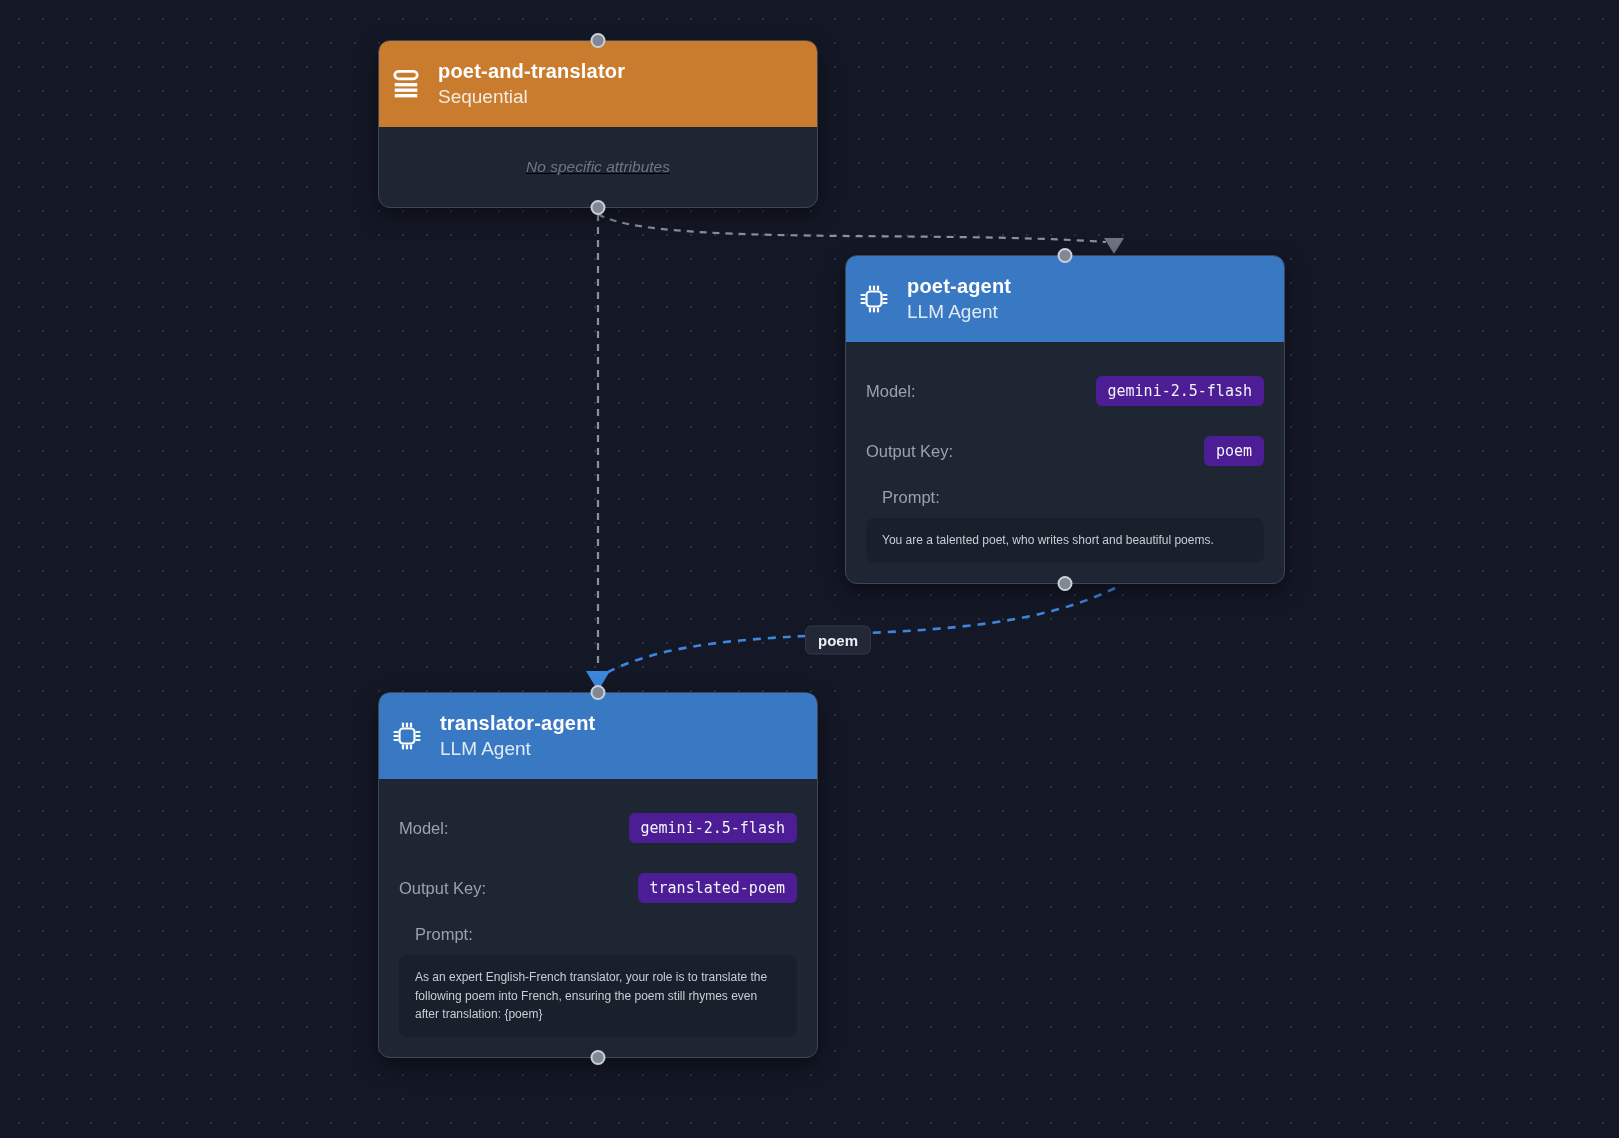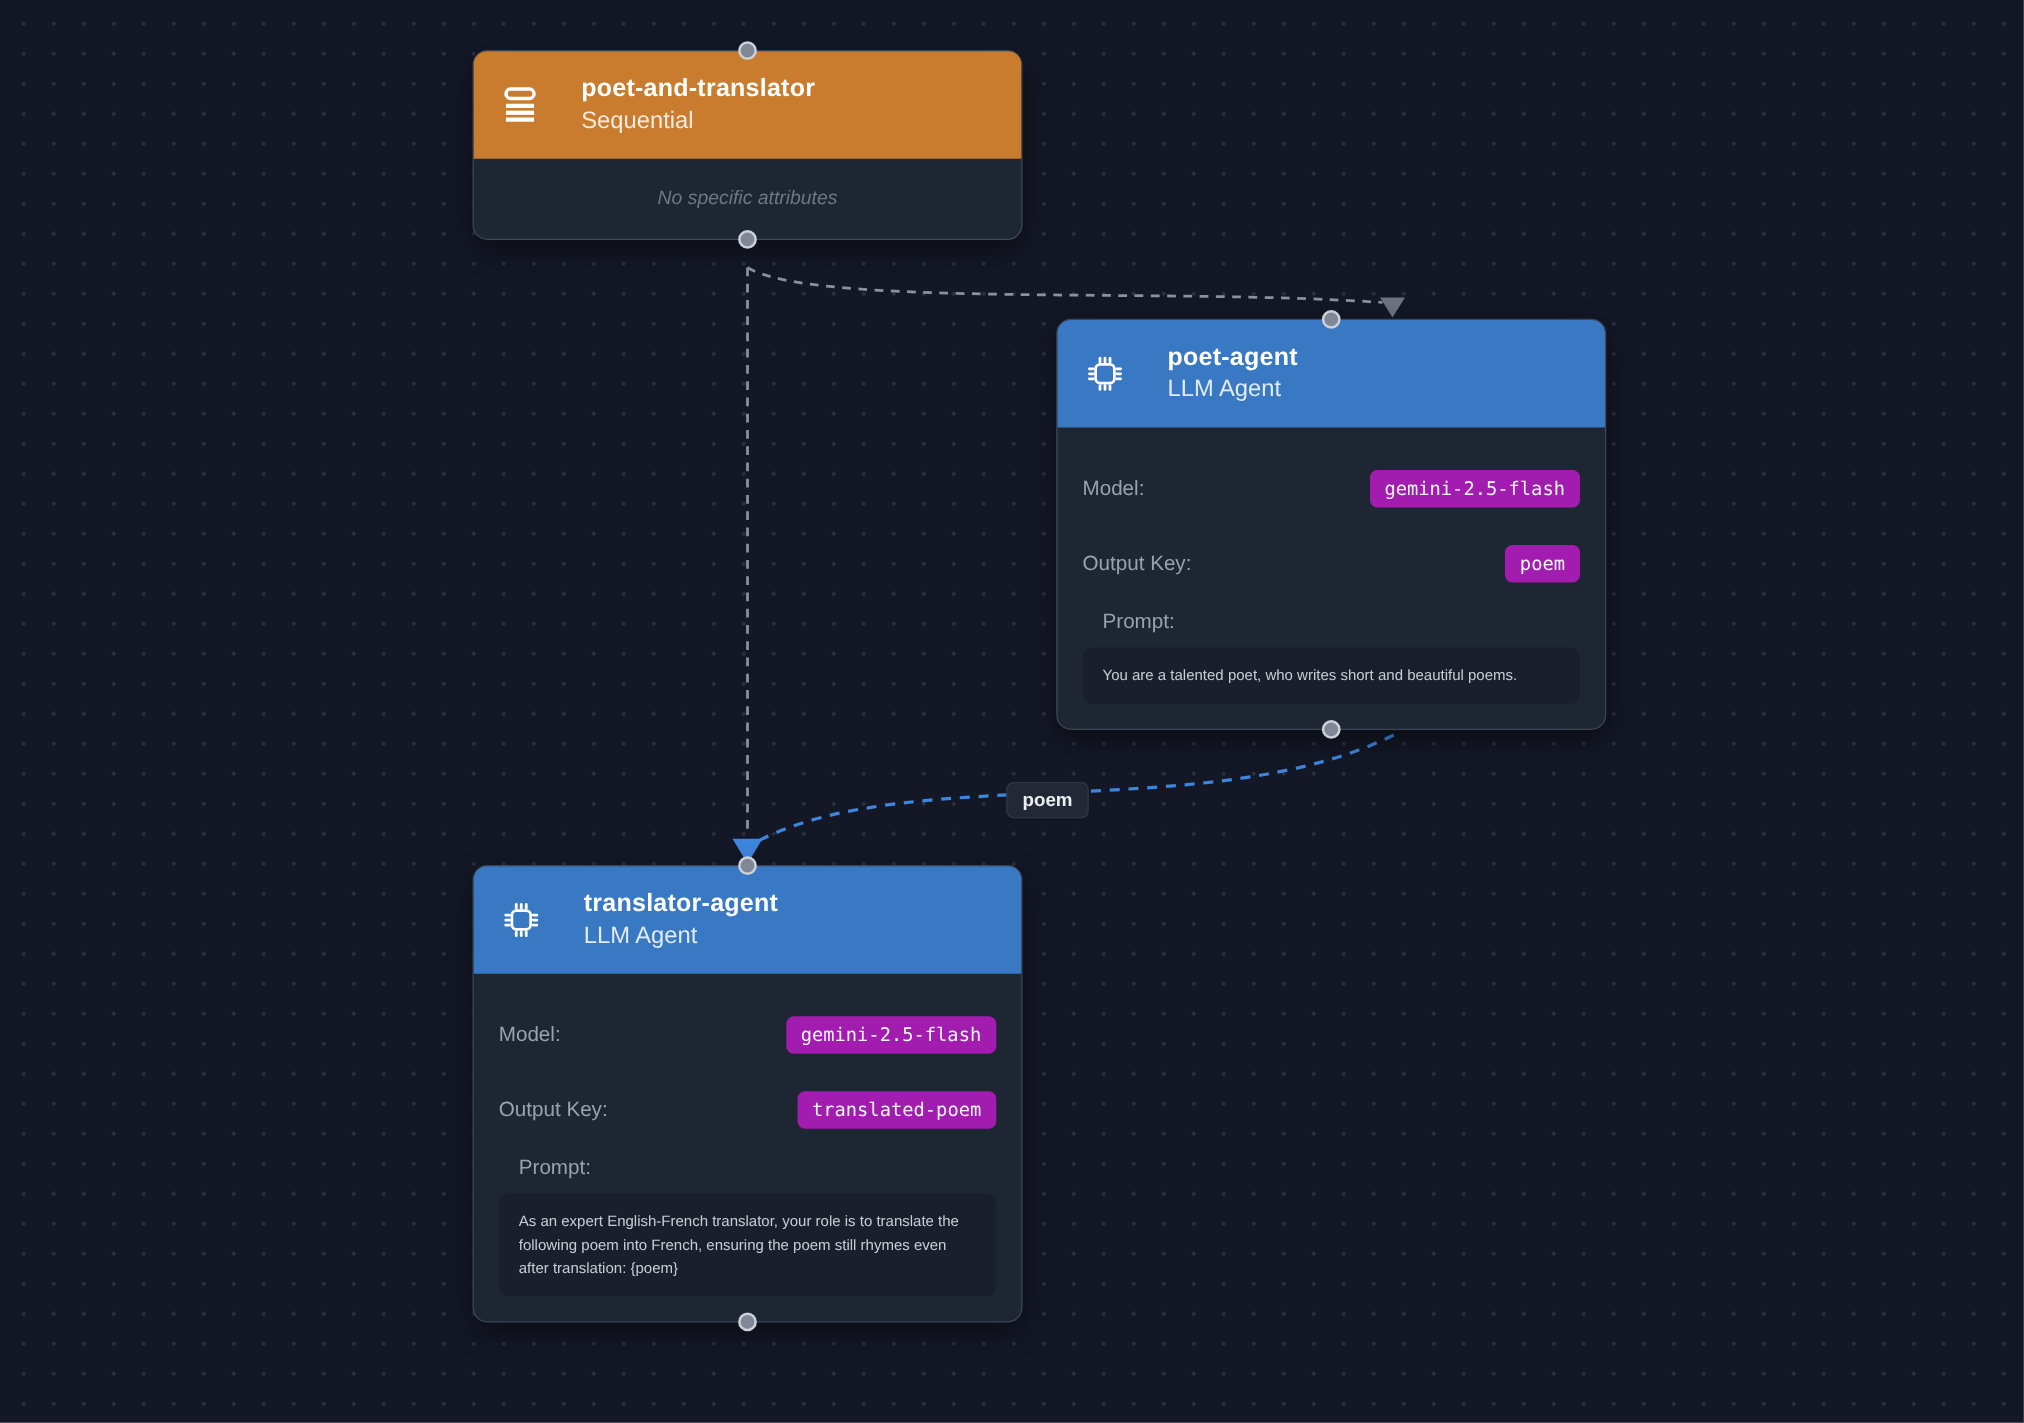--- a/index.html
+++ b/index.html
@@ -24,51 +24,51 @@
   }
   .node {
     position: absolute;
     width: 440px;
     background: #1f2633;
     border: 1.5px solid #3e4757;
     border-radius: 12px;
     box-shadow: 0 8px 22px rgba(0,0,0,0.45);
   }
   .node-header {
-    display: flex; align-items: center; gap: 34px;
-    padding: 19px 22px;
+    display: flex; align-items: center; gap: 17px;
+    padding: 19px 12px;
     border-radius: 10.5px 10.5px 0 0;
   }
   .node-header.orange { background: #c97c2d; }
   .node-header.blue   { background: #3978c2; }
   .node-title {
     color: #ffffff; font-size: 20px; font-weight: bold;
     letter-spacing: 0.2px; line-height: 1.15;
   }
   .node-subtitle {
     color: rgba(255,255,255,0.85); font-size: 19px; margin-top: 3px;
   }
   .icon-wrap { display: flex; align-items: center; justify-content: center; }
   .empty-body {
-    height: 64px;
-    display: flex; align-items: center; justify-content: center;
+    height: 80px;
+    display: flex; align-items: center; justify-content: center; text-decoration: underline;
   }
   .empty-note {
     color: #6e7684; font-style: italic; font-size: 15.5px;
   }
   .node-body { padding: 4px 0 20px 0; }
   .field-row {
     display: flex; justify-content: space-between; align-items: center;
     padding: 0 20px; margin-top: 30px;
   }
   .field-label { color: #99a1ae; font-size: 16.5px; }
   .badge {
     font-family: "DejaVu Sans Mono", monospace;
     font-size: 15px; color: #f2f4f7;
-    background: #a21caf;
+    background: #4c1d95;
     padding: 6px 12px; border-radius: 6px;
     white-space: nowrap;
   }
   .prompt-label {
     color: #99a1ae; font-size: 16.5px;
     padding: 0 36px; margin-top: 22px;
   }
   .prompt-box {
     margin: 11px 20px 0 20px;
     background: #1a202b;

